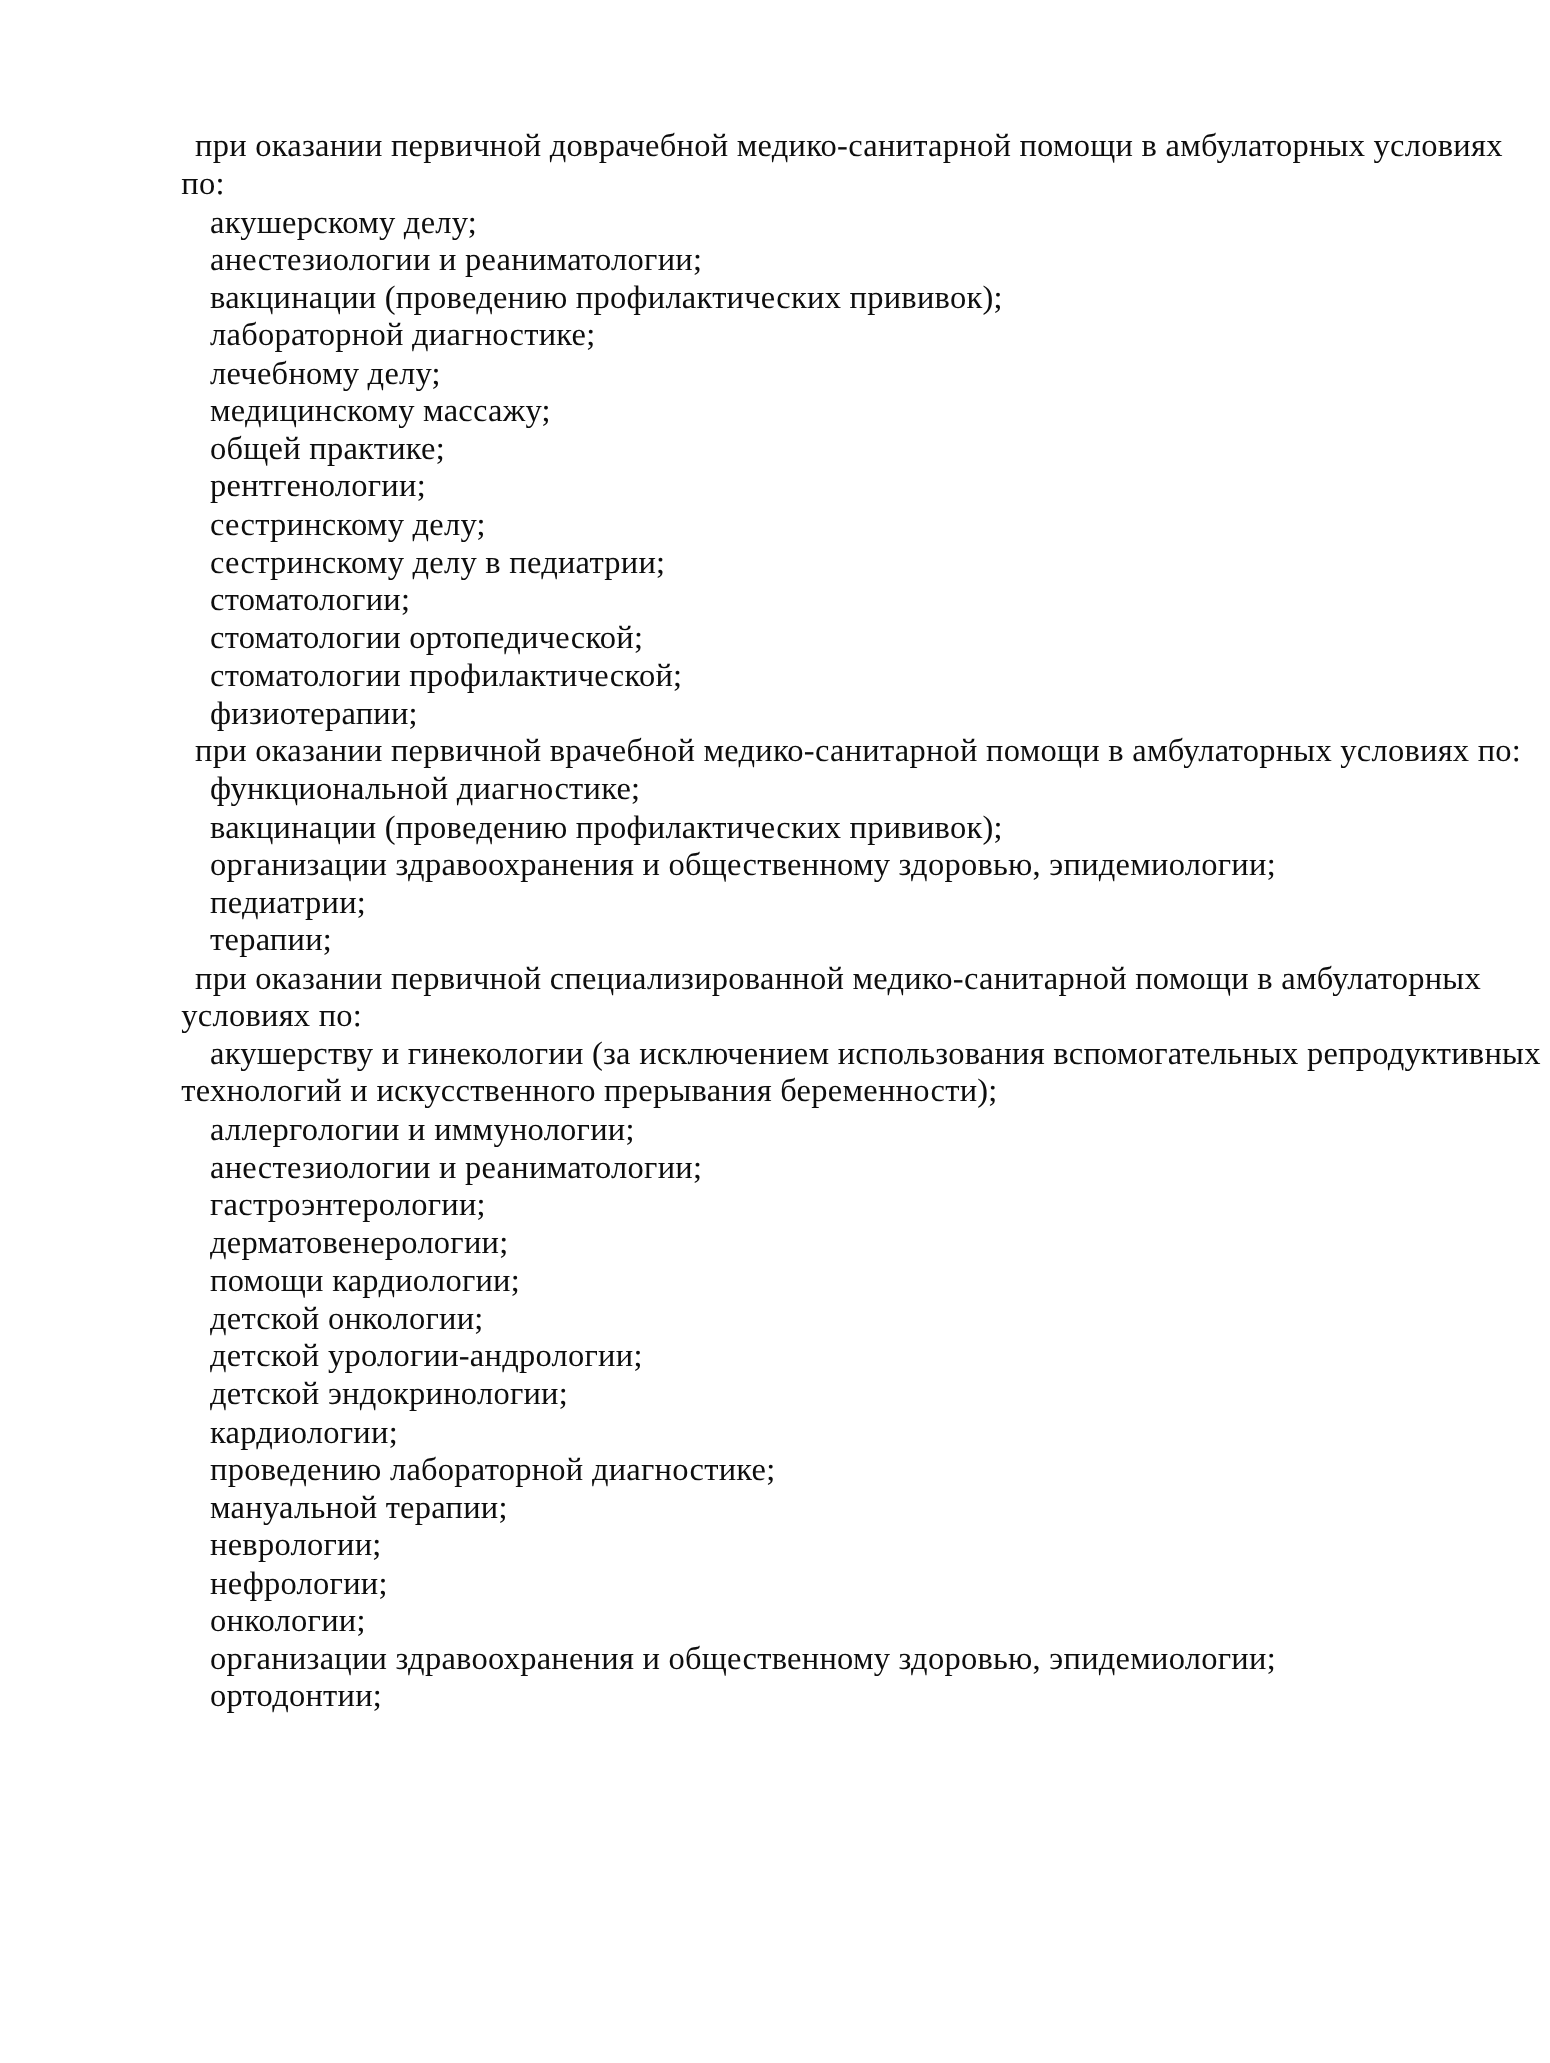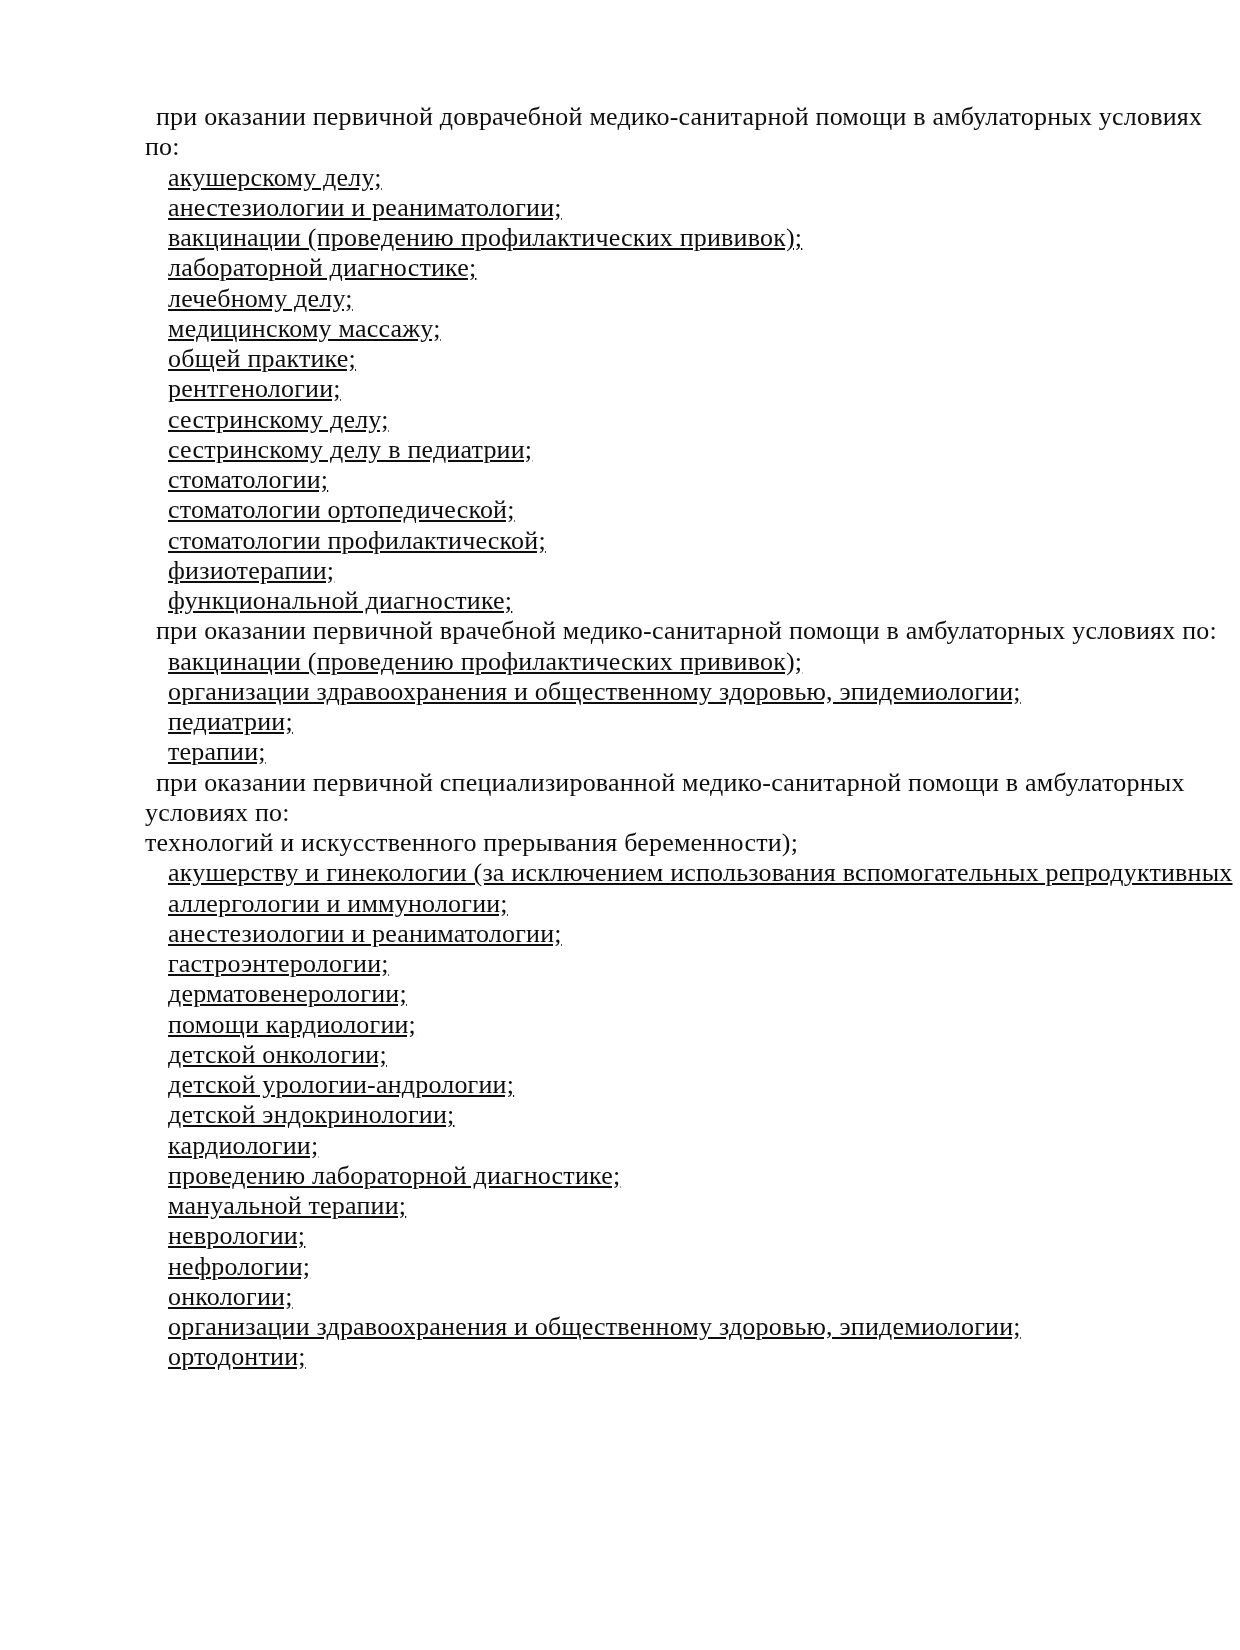--- a/index.html
+++ b/index.html
@@ -24,21 +24,21 @@
     width: 1035px;
   }
   .line {
     font-size: 26px;
     line-height: 30.25px;
     white-space: nowrap;
     letter-spacing: 0.2px;
   }
   .line.cont { padding-left: 0; }
   .line.para { padding-left: 11px; }
-  .line.item { padding-left: 23px; text-decoration: underline; }
+  .line.item { padding-left: 23px; }
 </style>
 </head>
 <body>
 
 <div class="page">
   <div class="textblock">
       <div class="line para">при оказании первичной доврачебной медико-санитарной помощи в амбулаторных условиях</div>
       <div class="line cont">по:</div>
       <div class="line item">акушерскому делу;</div>
       <div class="line item">анестезиологии и реаниматологии;</div>
@@ -47,30 +47,30 @@
       <div class="line item">лечебному делу;</div>
       <div class="line item">медицинскому массажу;</div>
       <div class="line item">общей практике;</div>
       <div class="line item">рентгенологии;</div>
       <div class="line item">сестринскому делу;</div>
       <div class="line item">сестринскому делу в педиатрии;</div>
       <div class="line item">стоматологии;</div>
       <div class="line item">стоматологии ортопедической;</div>
       <div class="line item">стоматологии профилактической;</div>
       <div class="line item">физиотерапии;</div>
+      <div class="line para">при оказании первичной врачебной медико-санитарной помощи в амбулаторных условиях по:</div>
       <div class="line item">функциональной диагностике;</div>
-      <div class="line para">при оказании первичной врачебной медико-санитарной помощи в амбулаторных условиях по:</div>
       <div class="line item">вакцинации (проведению профилактических прививок);</div>
       <div class="line item">организации здравоохранения и общественному здоровью, эпидемиологии;</div>
       <div class="line item">педиатрии;</div>
       <div class="line item">терапии;</div>
       <div class="line para">при оказании первичной специализированной медико-санитарной помощи в амбулаторных</div>
       <div class="line cont">условиях по:</div>
+      <div class="line item">акушерству и гинекологии (за исключением использования вспомогательных репродуктивных</div>
       <div class="line cont">технологий и искусственного прерывания беременности);</div>
-      <div class="line item">акушерству и гинекологии (за исключением использования вспомогательных репродуктивных</div>
       <div class="line item">аллергологии и иммунологии;</div>
       <div class="line item">анестезиологии и реаниматологии;</div>
       <div class="line item">гастроэнтерологии;</div>
       <div class="line item">дерматовенерологии;</div>
       <div class="line item">помощи кардиологии;</div>
       <div class="line item">детской онкологии;</div>
       <div class="line item">детской урологии-андрологии;</div>
       <div class="line item">детской эндокринологии;</div>
       <div class="line item">кардиологии;</div>
       <div class="line item">проведению лабораторной диагностике;</div>

